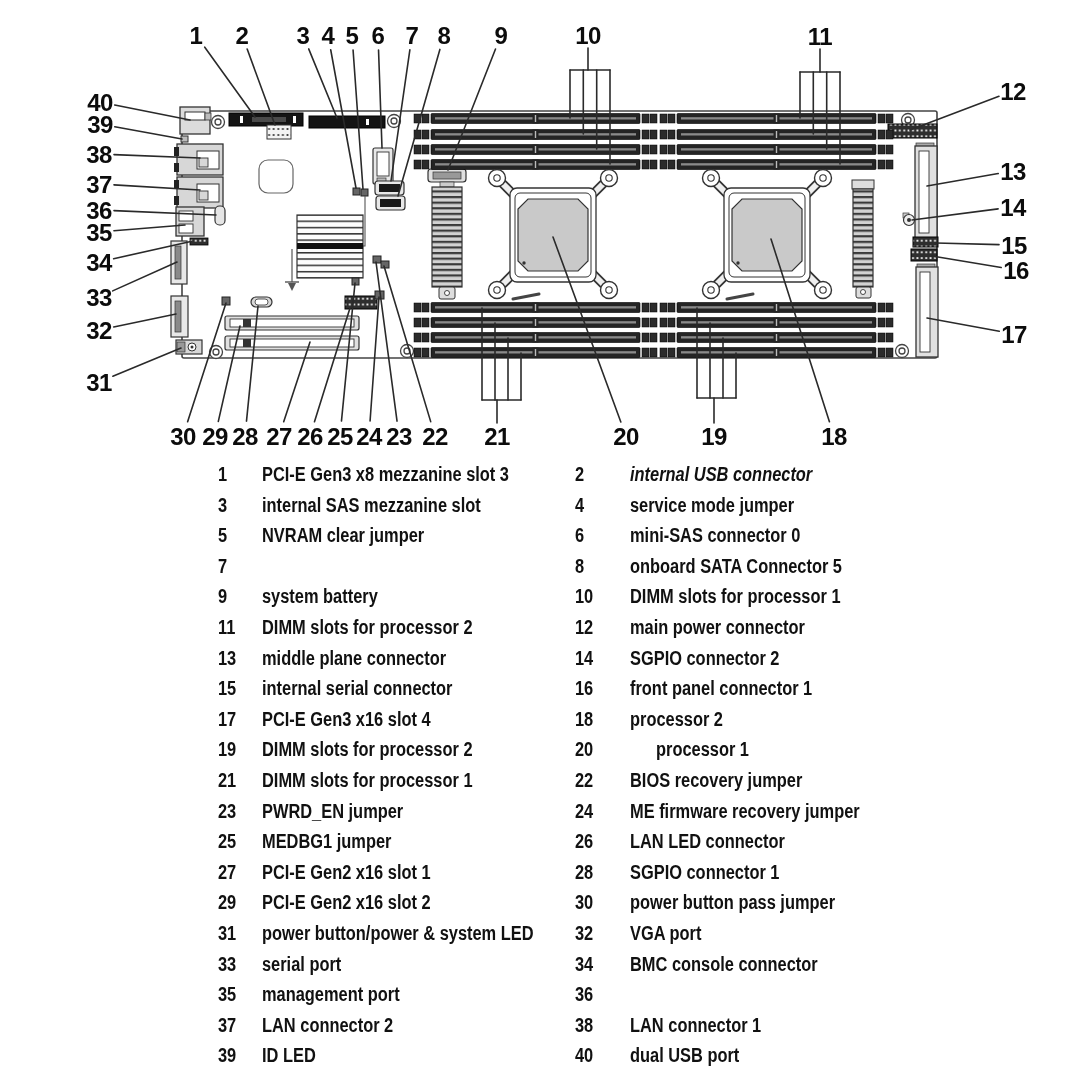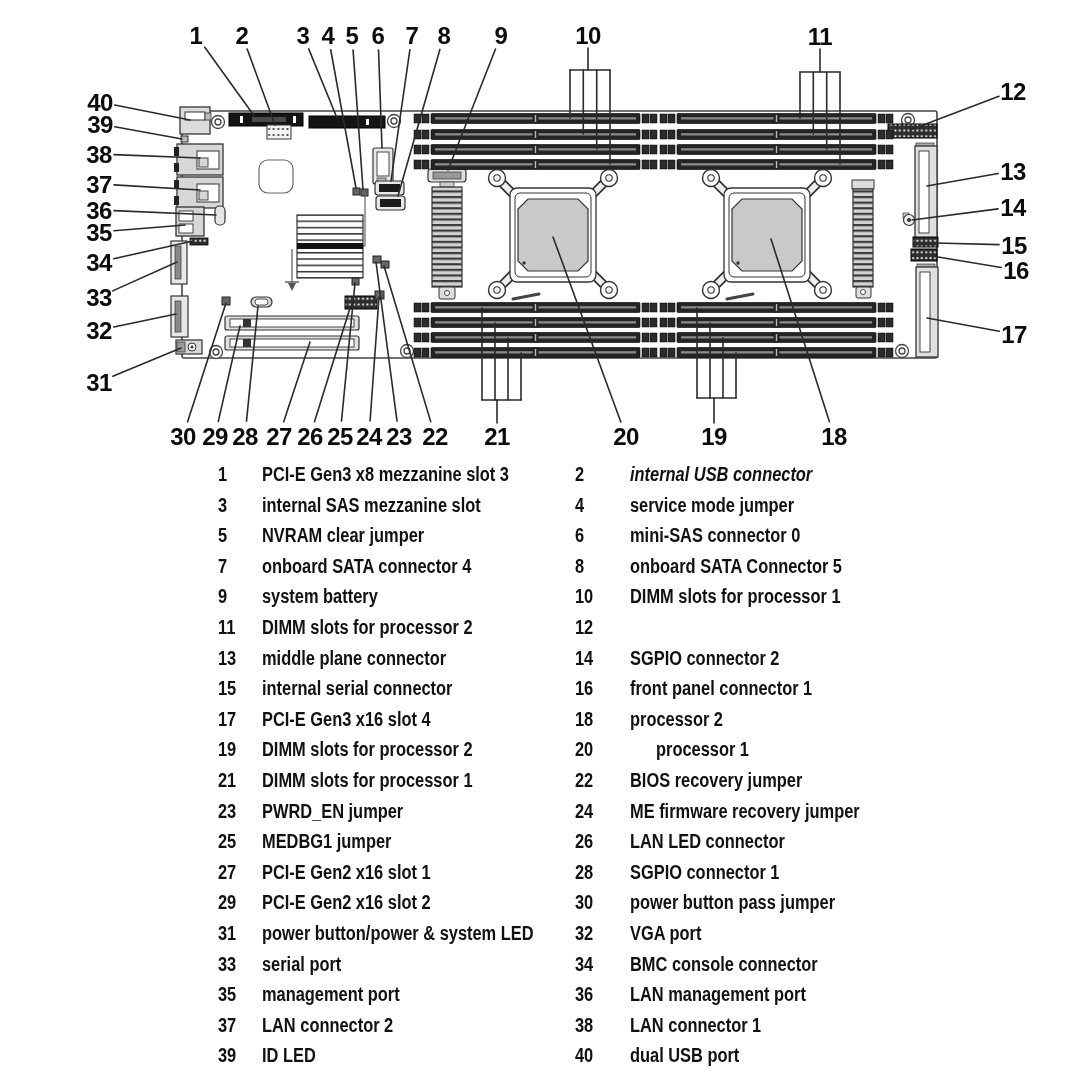--- a/index.html
+++ b/index.html
@@ -525,30 +525,30 @@
       <div class="lg-label" style="left: 630px; top: 463px; font-style: italic;"><span>internal USB connector</span></div>
       <div class="lg-num" style="left: 218px; top: 493.6px;"><span>3</span></div>
       <div class="lg-label" style="left: 262px; top: 493.6px;"><span>internal SAS mezzanine slot</span></div>
       <div class="lg-num" style="left: 575px; top: 493.6px;"><span>4</span></div>
       <div class="lg-label" style="left: 630px; top: 493.6px;"><span>service mode jumper</span></div>
       <div class="lg-num" style="left: 218px; top: 524.2px;"><span>5</span></div>
       <div class="lg-label" style="left: 262px; top: 524.2px;"><span>NVRAM clear jumper</span></div>
       <div class="lg-num" style="left: 575px; top: 524.2px;"><span>6</span></div>
       <div class="lg-label" style="left: 630px; top: 524.2px;"><span>mini-SAS connector 0</span></div>
       <div class="lg-num" style="left: 218px; top: 554.8px;"><span>7</span></div>
-      <div class="lg-label" style="left: 262px; top: 554.8px;"><span>onboard SATA connector 4</span></div>
       <div class="lg-num" style="left: 575px; top: 554.8px;"><span>8</span></div>
       <div class="lg-label" style="left: 630px; top: 554.8px;"><span>onboard SATA Connector 5</span></div>
       <div class="lg-num" style="left: 218px; top: 585.4px;"><span>9</span></div>
       <div class="lg-label" style="left: 262px; top: 585.4px;"><span>system battery</span></div>
       <div class="lg-num" style="left: 575px; top: 585.4px;"><span>10</span></div>
       <div class="lg-label" style="left: 630px; top: 585.4px;"><span>DIMM slots for processor 1</span></div>
       <div class="lg-num" style="left: 218px; top: 616px;"><span>11</span></div>
       <div class="lg-label" style="left: 262px; top: 616px;"><span>DIMM slots for processor 2</span></div>
       <div class="lg-num" style="left: 575px; top: 616px;"><span>12</span></div>
+      <div class="lg-label" style="left: 630px; top: 616px;"><span>main power connector</span></div>
       <div class="lg-num" style="left: 218px; top: 646.6px;"><span>13</span></div>
       <div class="lg-label" style="left: 262px; top: 646.6px;"><span>middle plane connector</span></div>
       <div class="lg-num" style="left: 575px; top: 646.6px;"><span>14</span></div>
       <div class="lg-label" style="left: 630px; top: 646.6px;"><span>SGPIO connector 2</span></div>
       <div class="lg-num" style="left: 218px; top: 677.2px;"><span>15</span></div>
       <div class="lg-label" style="left: 262px; top: 677.2px;"><span>internal serial connector</span></div>
       <div class="lg-num" style="left: 575px; top: 677.2px;"><span>16</span></div>
       <div class="lg-label" style="left: 630px; top: 677.2px;"><span>front panel connector 1</span></div>
       <div class="lg-num" style="left: 218px; top: 707.8px;"><span>17</span></div>
       <div class="lg-label" style="left: 262px; top: 707.8px;"><span>PCI-E Gen3 x16 slot 4</span></div>
@@ -582,21 +582,20 @@
       <div class="lg-label" style="left: 262px; top: 922px;"><span>power button/power &amp; system LED</span></div>
       <div class="lg-num" style="left: 575px; top: 922px;"><span>32</span></div>
       <div class="lg-label" style="left: 630px; top: 922px;"><span>VGA port</span></div>
       <div class="lg-num" style="left: 218px; top: 952.6px;"><span>33</span></div>
       <div class="lg-label" style="left: 262px; top: 952.6px;"><span>serial port</span></div>
       <div class="lg-num" style="left: 575px; top: 952.6px;"><span>34</span></div>
       <div class="lg-label" style="left: 630px; top: 952.6px;"><span>BMC console connector</span></div>
       <div class="lg-num" style="left: 218px; top: 983.2px;"><span>35</span></div>
       <div class="lg-label" style="left: 262px; top: 983.2px;"><span>management port</span></div>
       <div class="lg-num" style="left: 575px; top: 983.2px;"><span>36</span></div>
-      <div class="lg-label" style="left: 630px; top: 983.2px;"><span>LAN management port</span></div>
       <div class="lg-num" style="left: 218px; top: 1013.8px;"><span>37</span></div>
       <div class="lg-label" style="left: 262px; top: 1013.8px;"><span>LAN connector 2</span></div>
       <div class="lg-num" style="left: 575px; top: 1013.8px;"><span>38</span></div>
       <div class="lg-label" style="left: 630px; top: 1013.8px;"><span>LAN connector 1</span></div>
       <div class="lg-num" style="left: 218px; top: 1044.4px;"><span>39</span></div>
       <div class="lg-label" style="left: 262px; top: 1044.4px;"><span>ID LED</span></div>
       <div class="lg-num" style="left: 575px; top: 1044.4px;"><span>40</span></div>
       <div class="lg-label" style="left: 630px; top: 1044.4px;"><span>dual USB port</span></div>
     </div>
 

